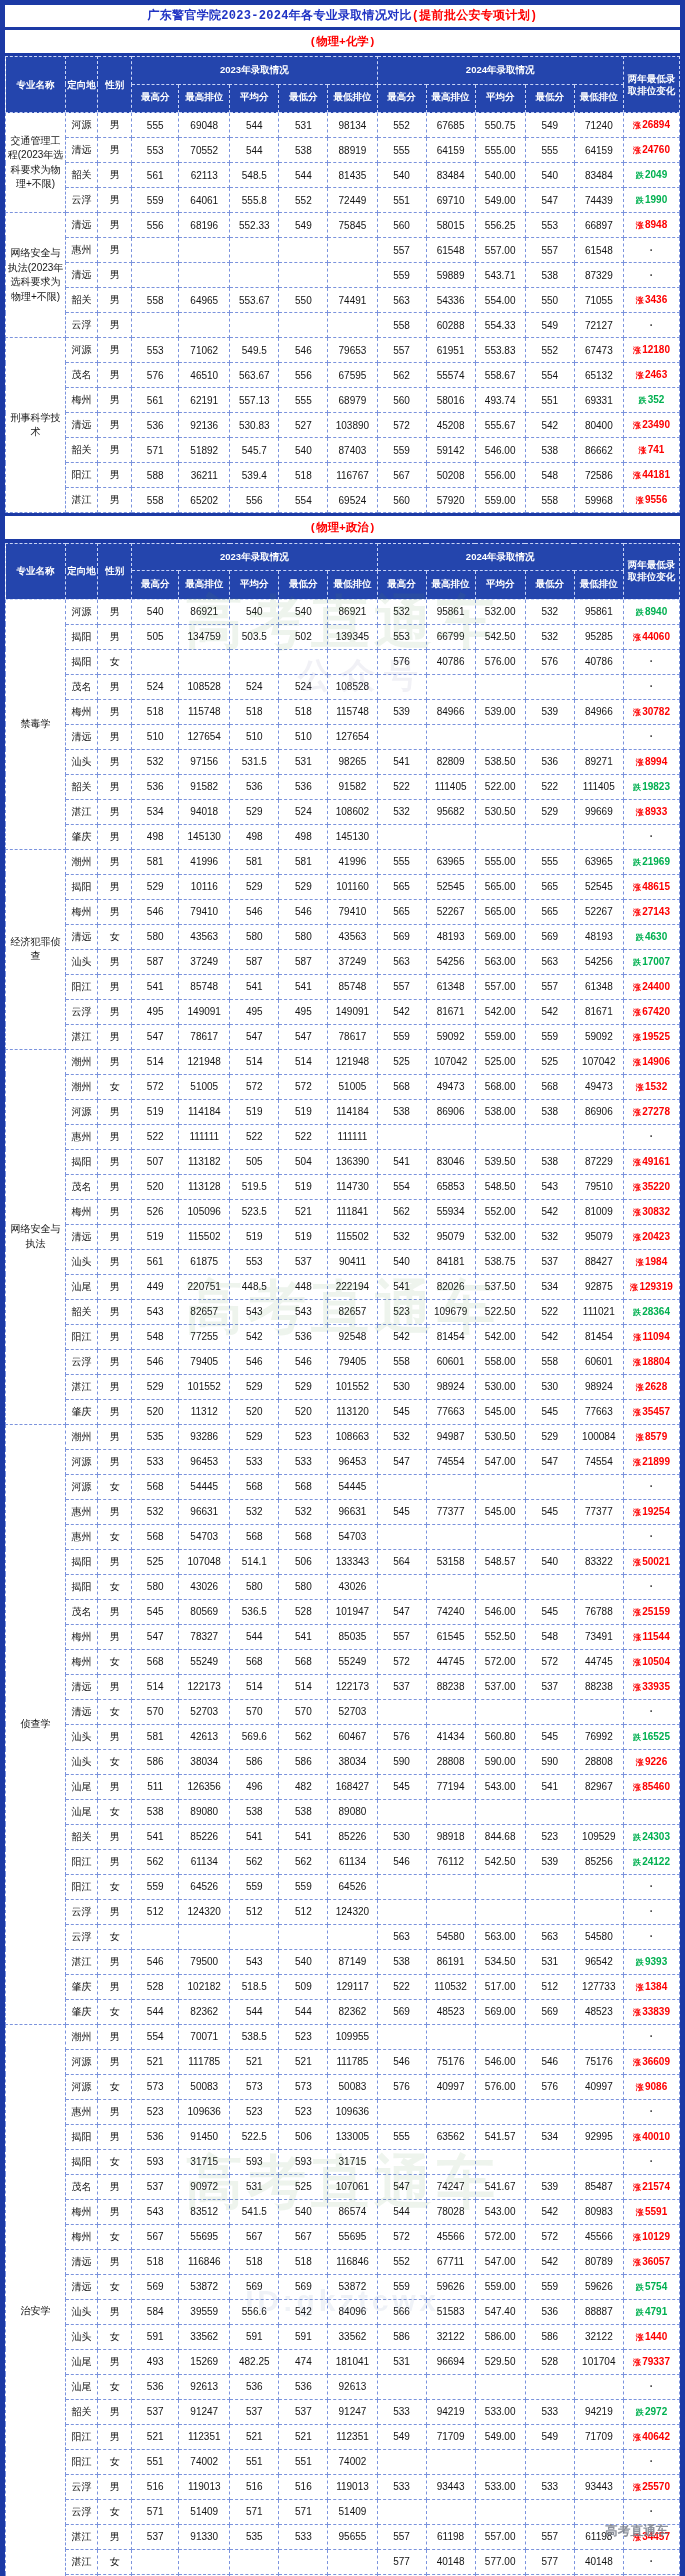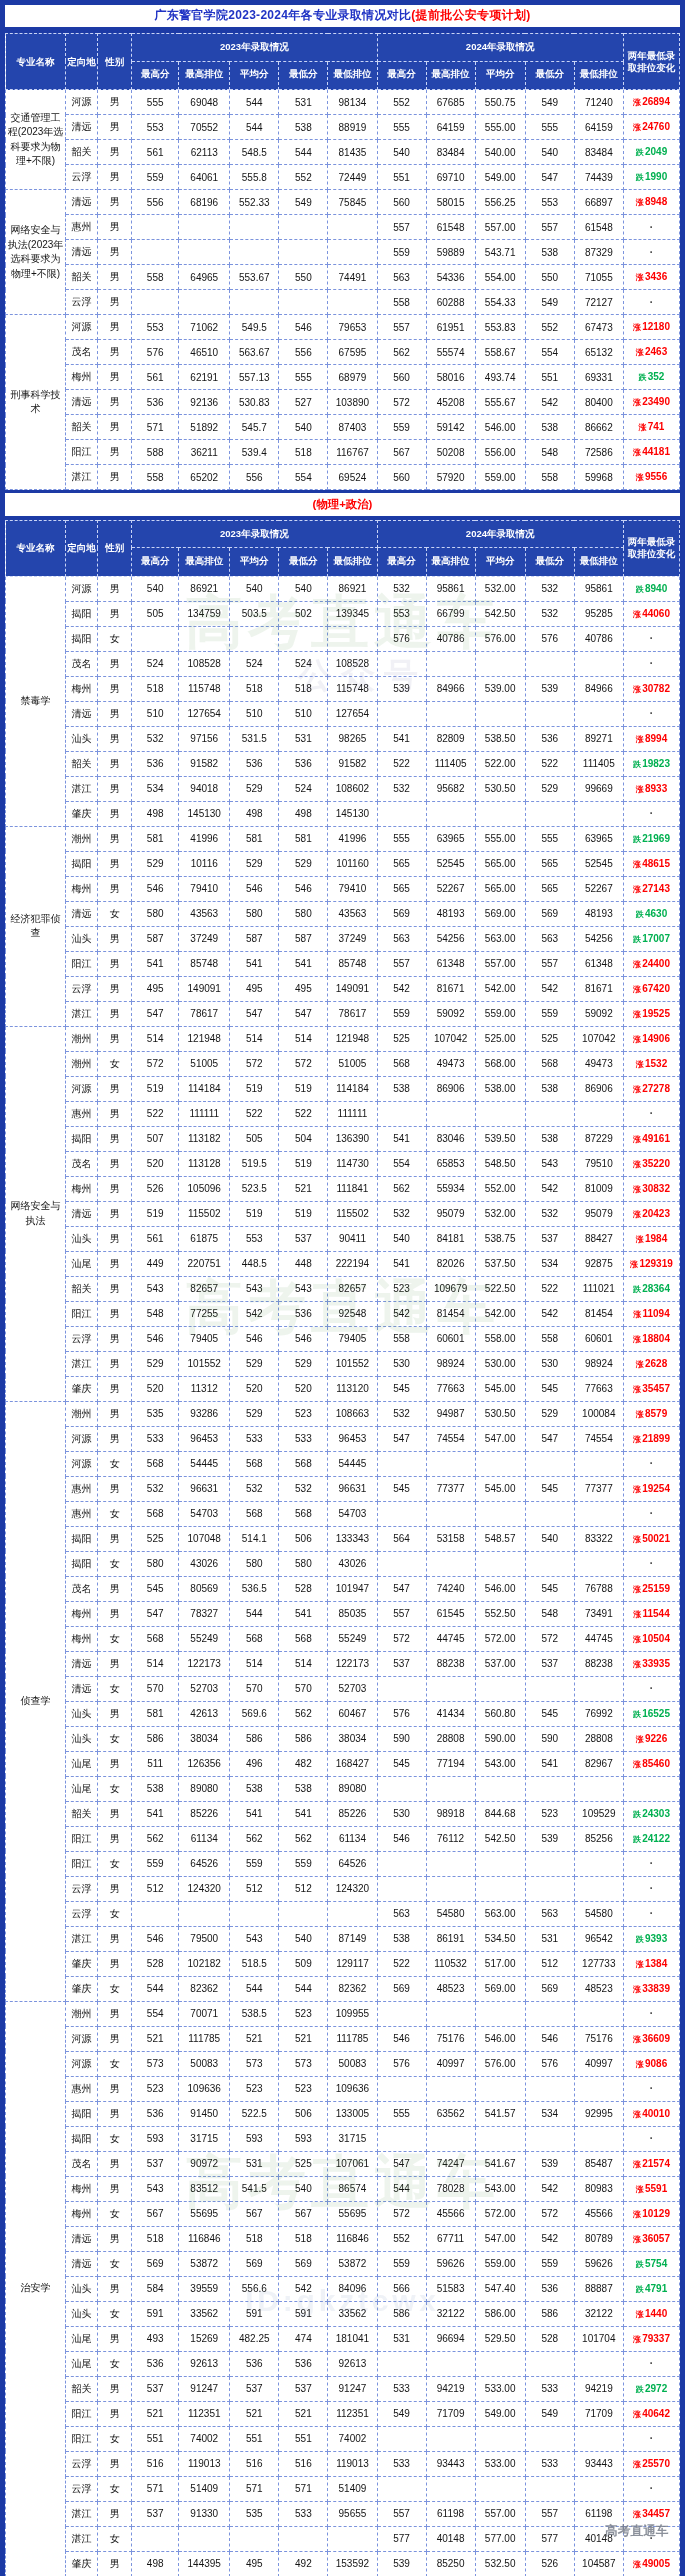--- a/index.html
+++ b/index.html
@@ -1,17 +1,17 @@
 <!DOCTYPE html>
 <html style="font-size:10px"><head>
 <meta charset="utf-8">
 <style>
   html,body{margin:0;padding:0;background:#0e2470;}
   #page{position:relative;width:685px;box-sizing:border-box;background:#1c3aa5;padding:5px;font-family:"Liberation Sans","DejaVu Sans",sans-serif;}
-  .band{background:#ffffff;display:flex;align-items:center;justify-content:center;}
+  .band{background:#ffffff;display:flex;align-items:center;justify-content:center;font-family:Liberation Mono, monospace;}
   .title-band{height:21.6px;font-size:12px;font-weight:bold;color:#2033c4;letter-spacing:0.3px;}
   .title-band .hl{color:#fe0000;}
   .subject-band{height:23px;font-size:11.4px;font-weight:bold;color:#fe0000;}
   .gap{height:3.2px;}
   table.grid{width:675px;border-collapse:collapse;table-layout:fixed;background:#ffffff;}
   table.grid th{background:#2445ad;color:#ffffff;font-weight:bold;font-size:9.5px;border:0.6px dashed #c9d4f6;padding:1.3px 0.6px;line-height:1.25;}
   tr.h1 th{height:24px;}
   tr.h2 th{height:25px;font-family:Liberation Serif, serif;}
   table.grid td{border:0.6px dashed #7b93dd;text-align:center;vertical-align:middle;font-size:10px;color:#141414;height:24px;padding:0 1.3px;background:#ffffff;overflow:hidden;}
   td.c23{background:#edf0fa;}
@@ -34,20 +34,21 @@
 </head>
 <body>
 
 <div id="page">
   <div class="band title-band">
     <span>广东警官学院2023-2024年各专业录取情况对比</span>
     <span class="hl">(提前批公安专项计划)</span>
   </div>
   <div id="tables">
       <div class="gap"></div>
+      <div class="band subject-band">(物理+化学)</div>
       <div class="gap"></div>
       <table class="grid">
         <colgroup>
           <col style="width: 60px;">
           <col style="width: 32px;">
           <col style="width: 34px;">
           <col style="width: 47px;">
           <col style="width: 51px;">
           <col style="width: 49px;">
           <col style="width: 49px;">

